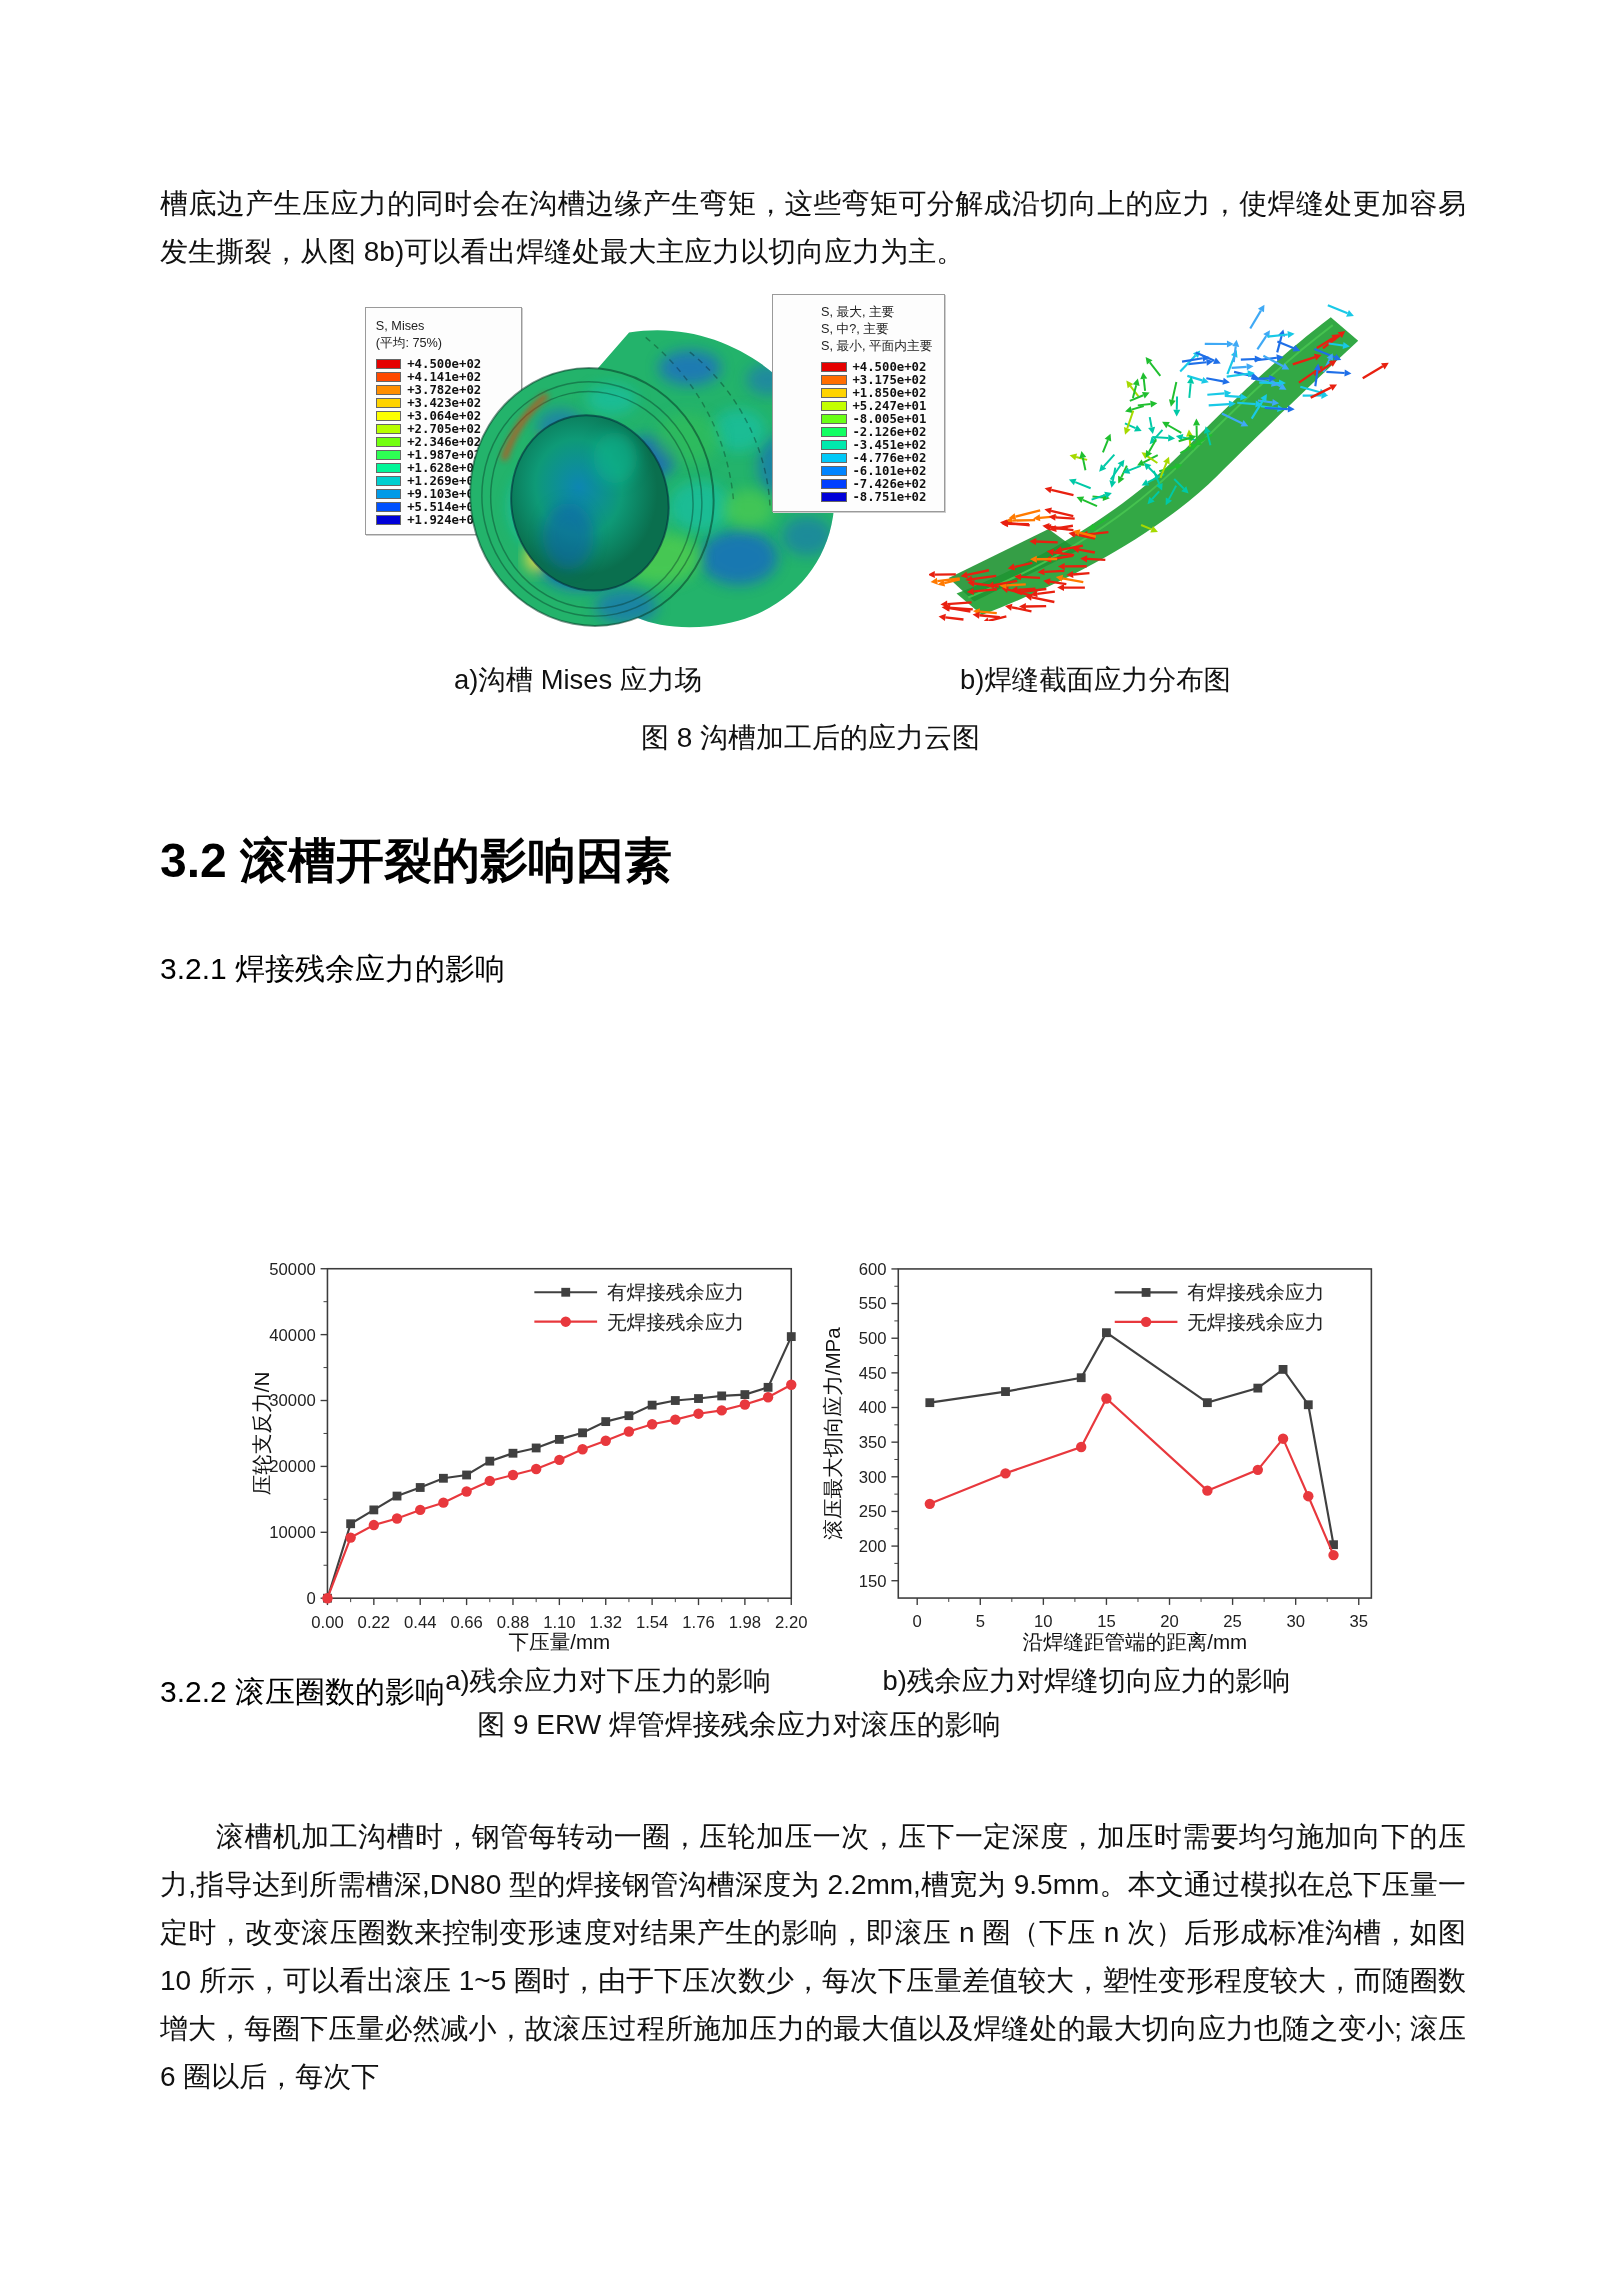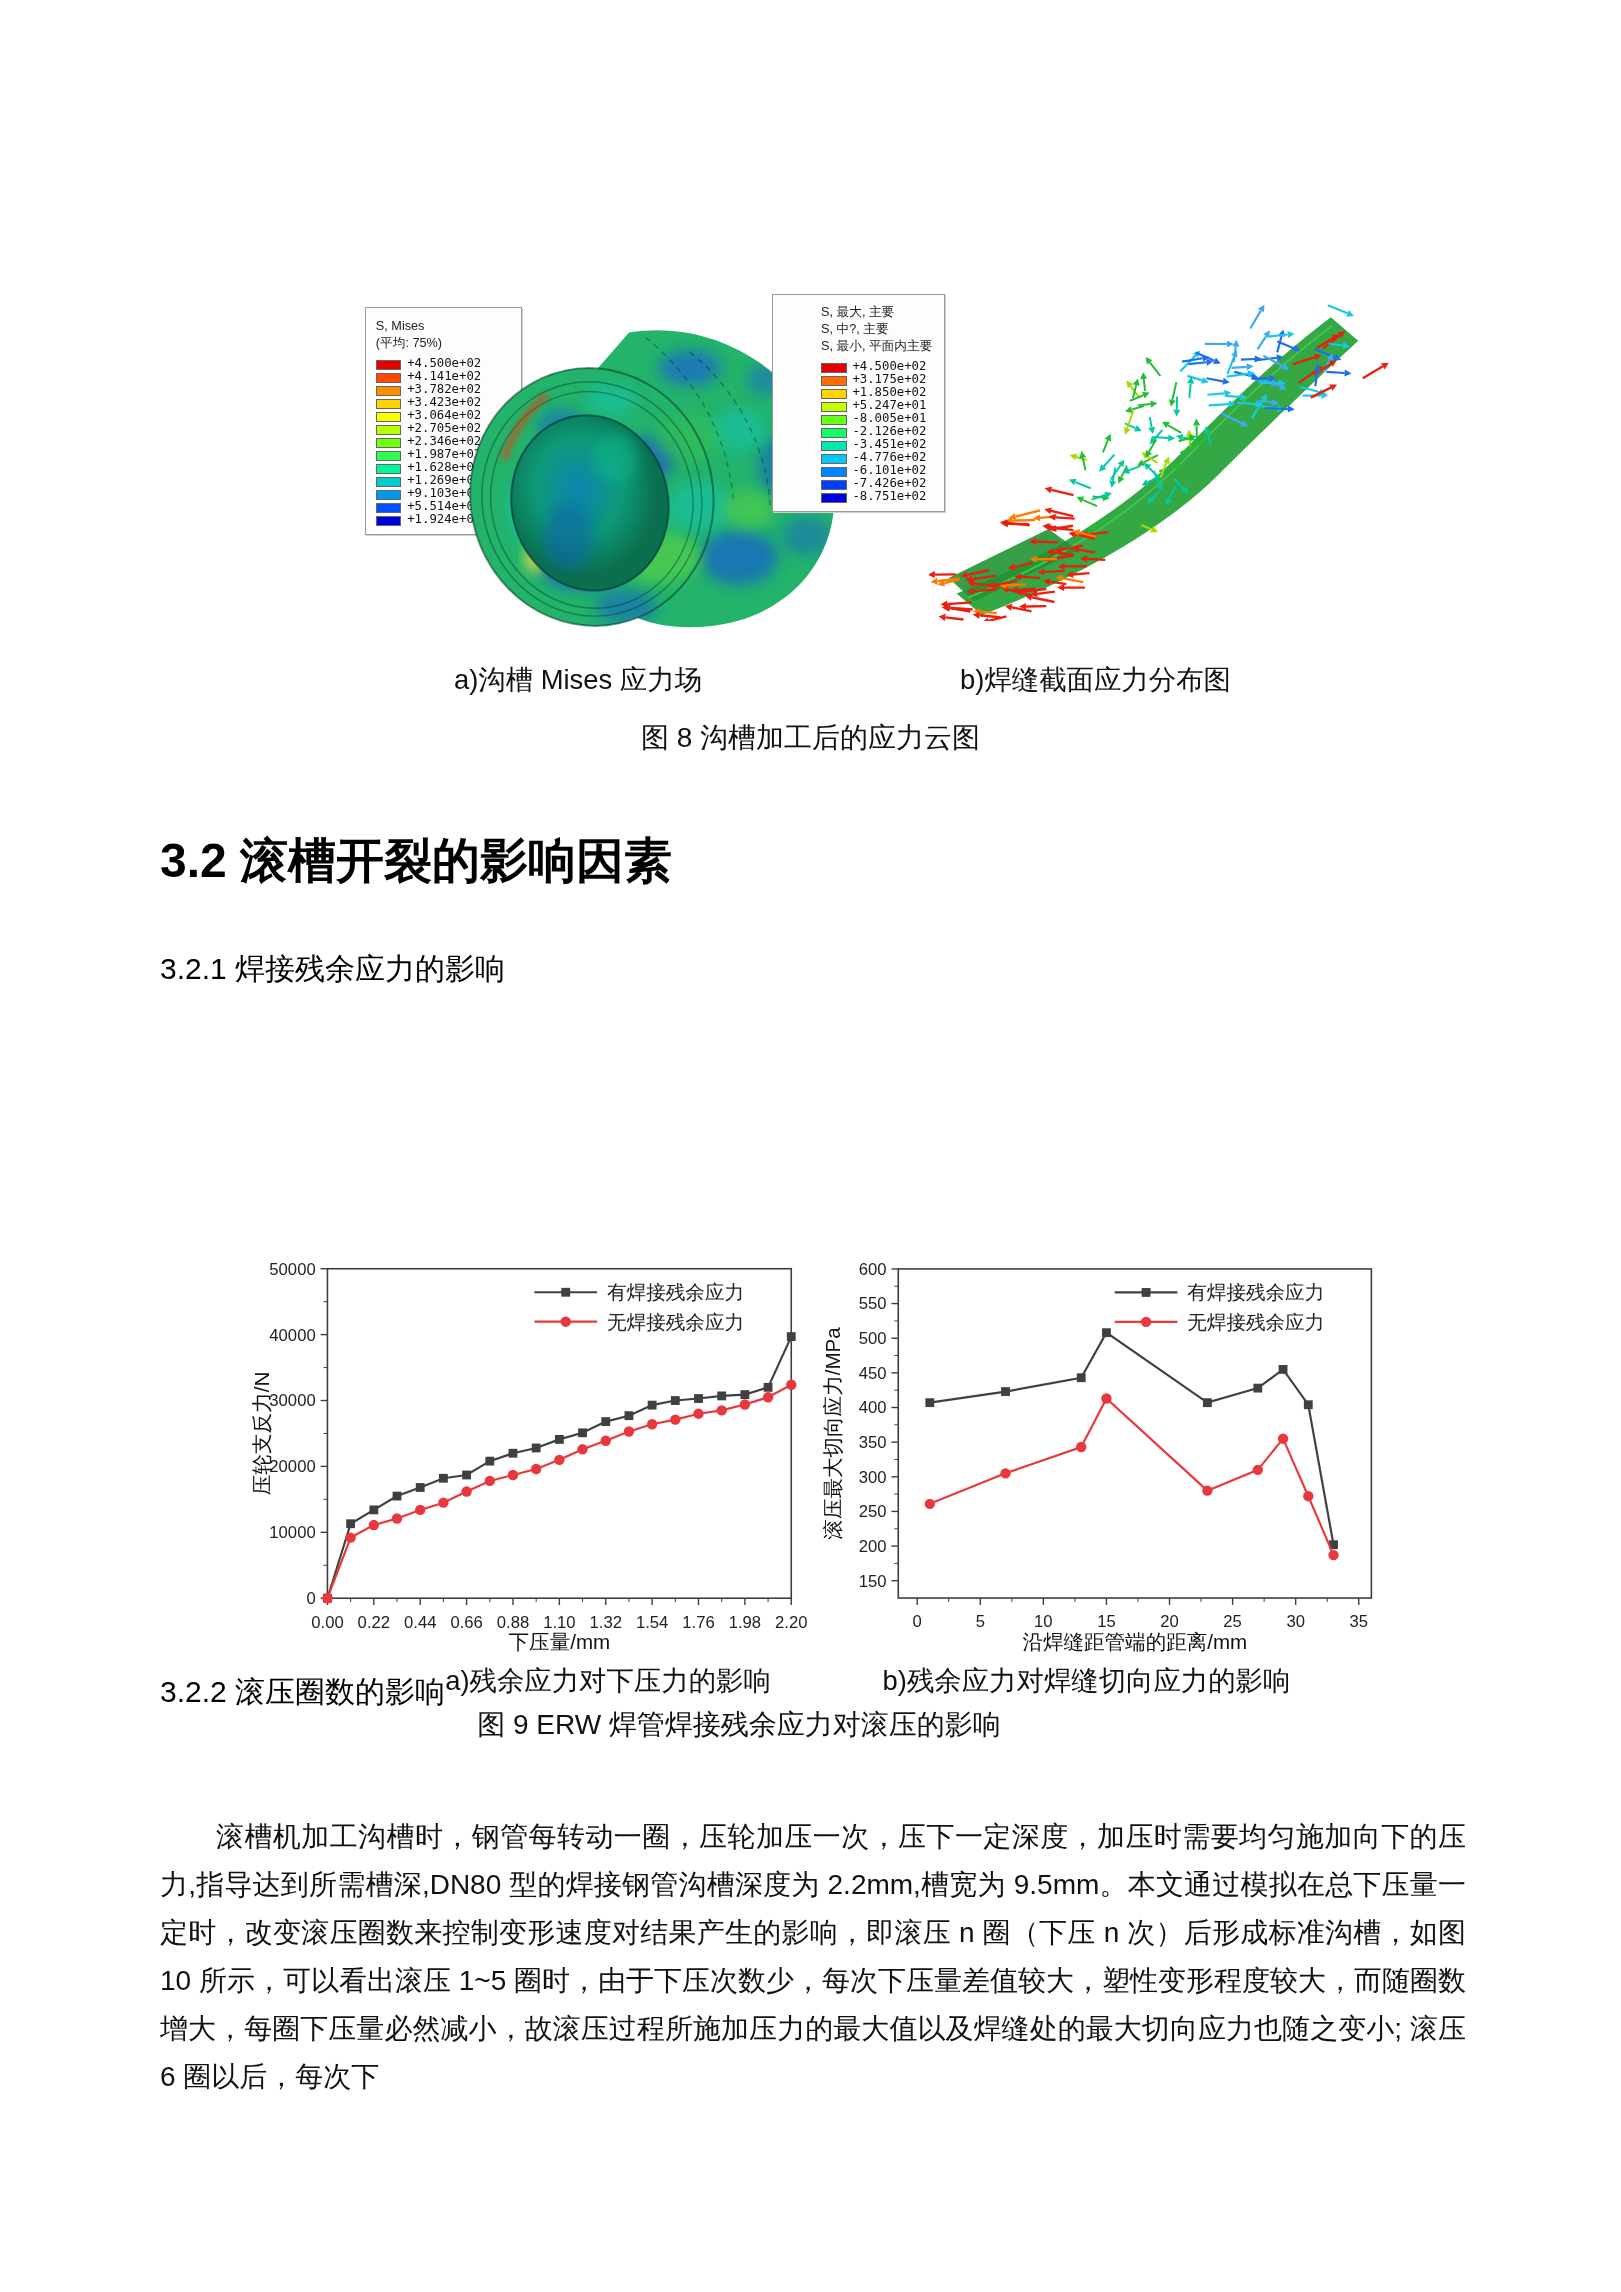--- a/index.html
+++ b/index.html
@@ -10,33 +10,34 @@
   .indent{text-indent:2em;}
   .h-major{font-size:48px;font-weight:bold;color:#000;}
   .h-minor{font-size:30px;font-weight:500;color:#000;}
   .caption{font-size:27.4px;color:#111;text-align:center;}
   .caption-main{font-size:28px;color:#111;text-align:center;}
   
   .ablegend{background:#fdfdfd;border:1.5px solid #9a9a9a;box-shadow:1px 1px 0 #cfcfcf;
             padding:9.8px 7.8px 7.8px 9.8px;box-sizing:border-box;}
   .lg-title{font-size:12.7px;line-height:16.7px;color:#222;white-space:nowrap;}
   .lg-rows{margin-top:5.9px;}
-  .lgrow{display:flex;align-items:flex-end;height:13px;}
+  .lgrow{display:flex;align-items:center;height:13px;font-weight:bold;}
   .sw{width:25.5px;height:10.3px;margin-right:5.9px;border:0.5px solid #666;box-sizing:border-box;flex:0 0 auto;}
   .lgval{font-size:12.3px;color:#111;font-family:"DejaVu Sans Mono",monospace;white-space:nowrap;}
   svg text{font-family:"Liberation Sans","DejaVu Sans",sans-serif;}
   .tick{font-size:17px;fill:#222;}
   .axlabel{font-size:21px;fill:#111;}
   .chlegend{font-size:20px;fill:#222;}
 </style>
 </head>
 <body>
 
 <div class="page">
 
+  <div class="abs body-text" style="left:160px;top:180px;">槽底边产生压应力的同时会在沟槽边缘产生弯矩，这些弯矩可分解成沿切向上的应力，使焊缝处更加容易发生撕裂，从图 8b)可以看出焊缝处最大主应力以切向应力为主。</div>
 
   <div class="abs" style="left:0;top:280px;width:1621px;height:490px;">
 
     <div class="ablegend abs" style="left:365px;top:27.4px;width:157px;">
       <div class="lg-title">S, Mises</div>
       <div class="lg-title">(平均: 75%)</div>
       <div class="lg-rows" id="lg-left-rows">
           <div class="lgrow">
             <span class="sw" style="background: rgb(229, 0, 0);"></span>
             <span class="lgval">+4.500e+02</span>

